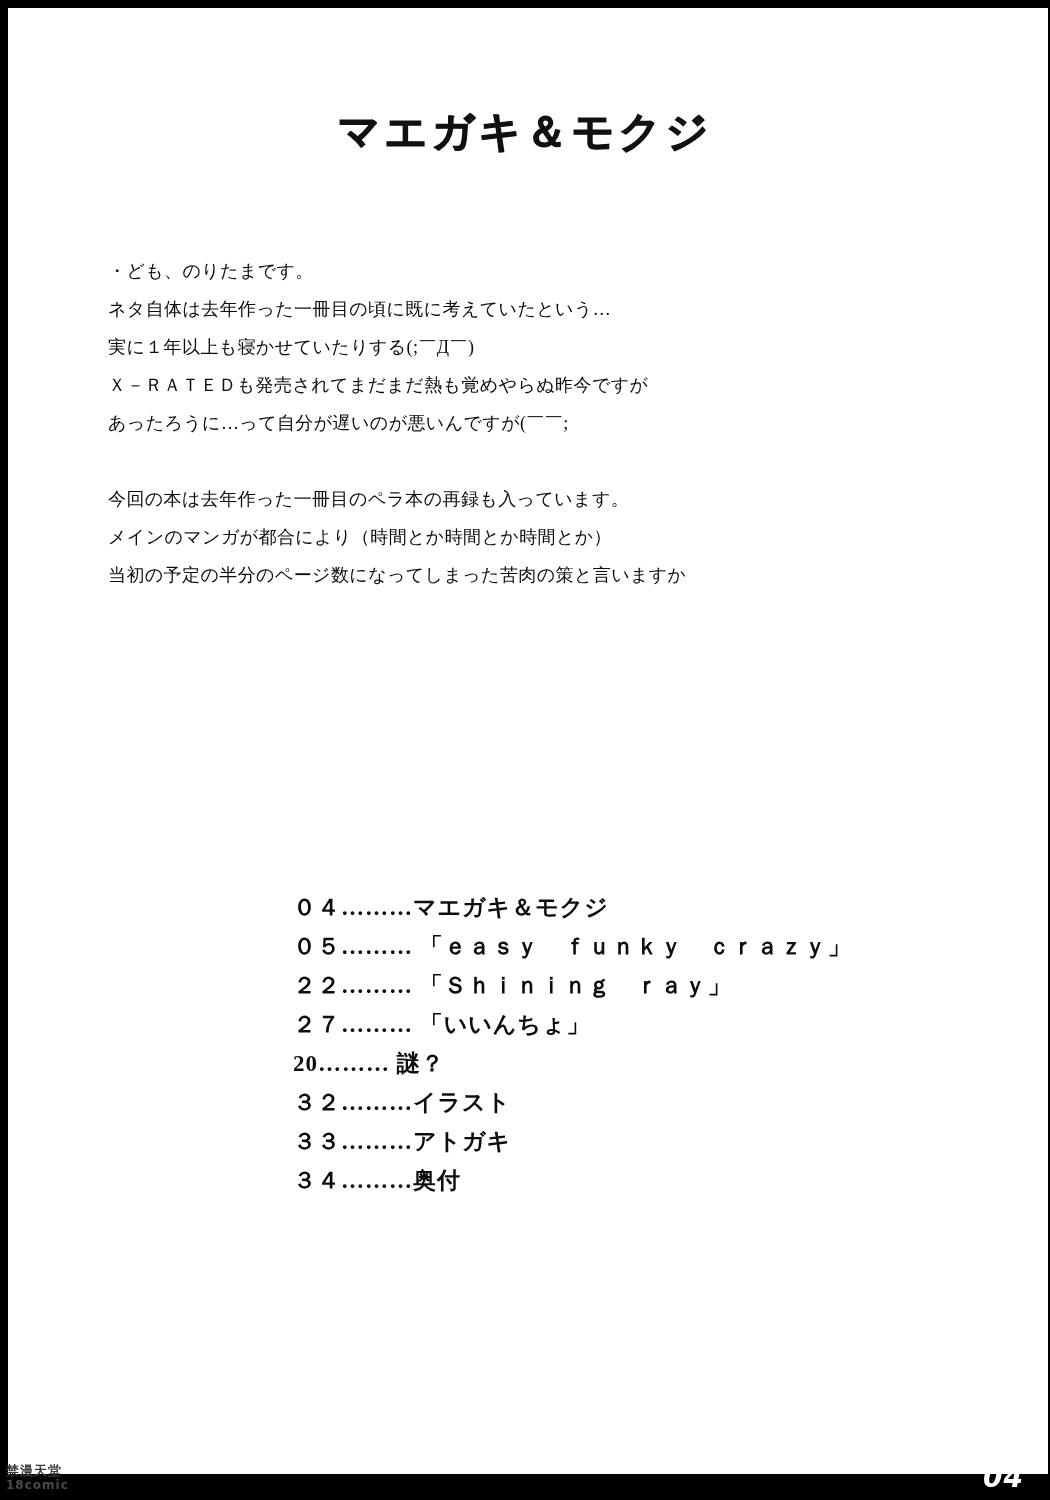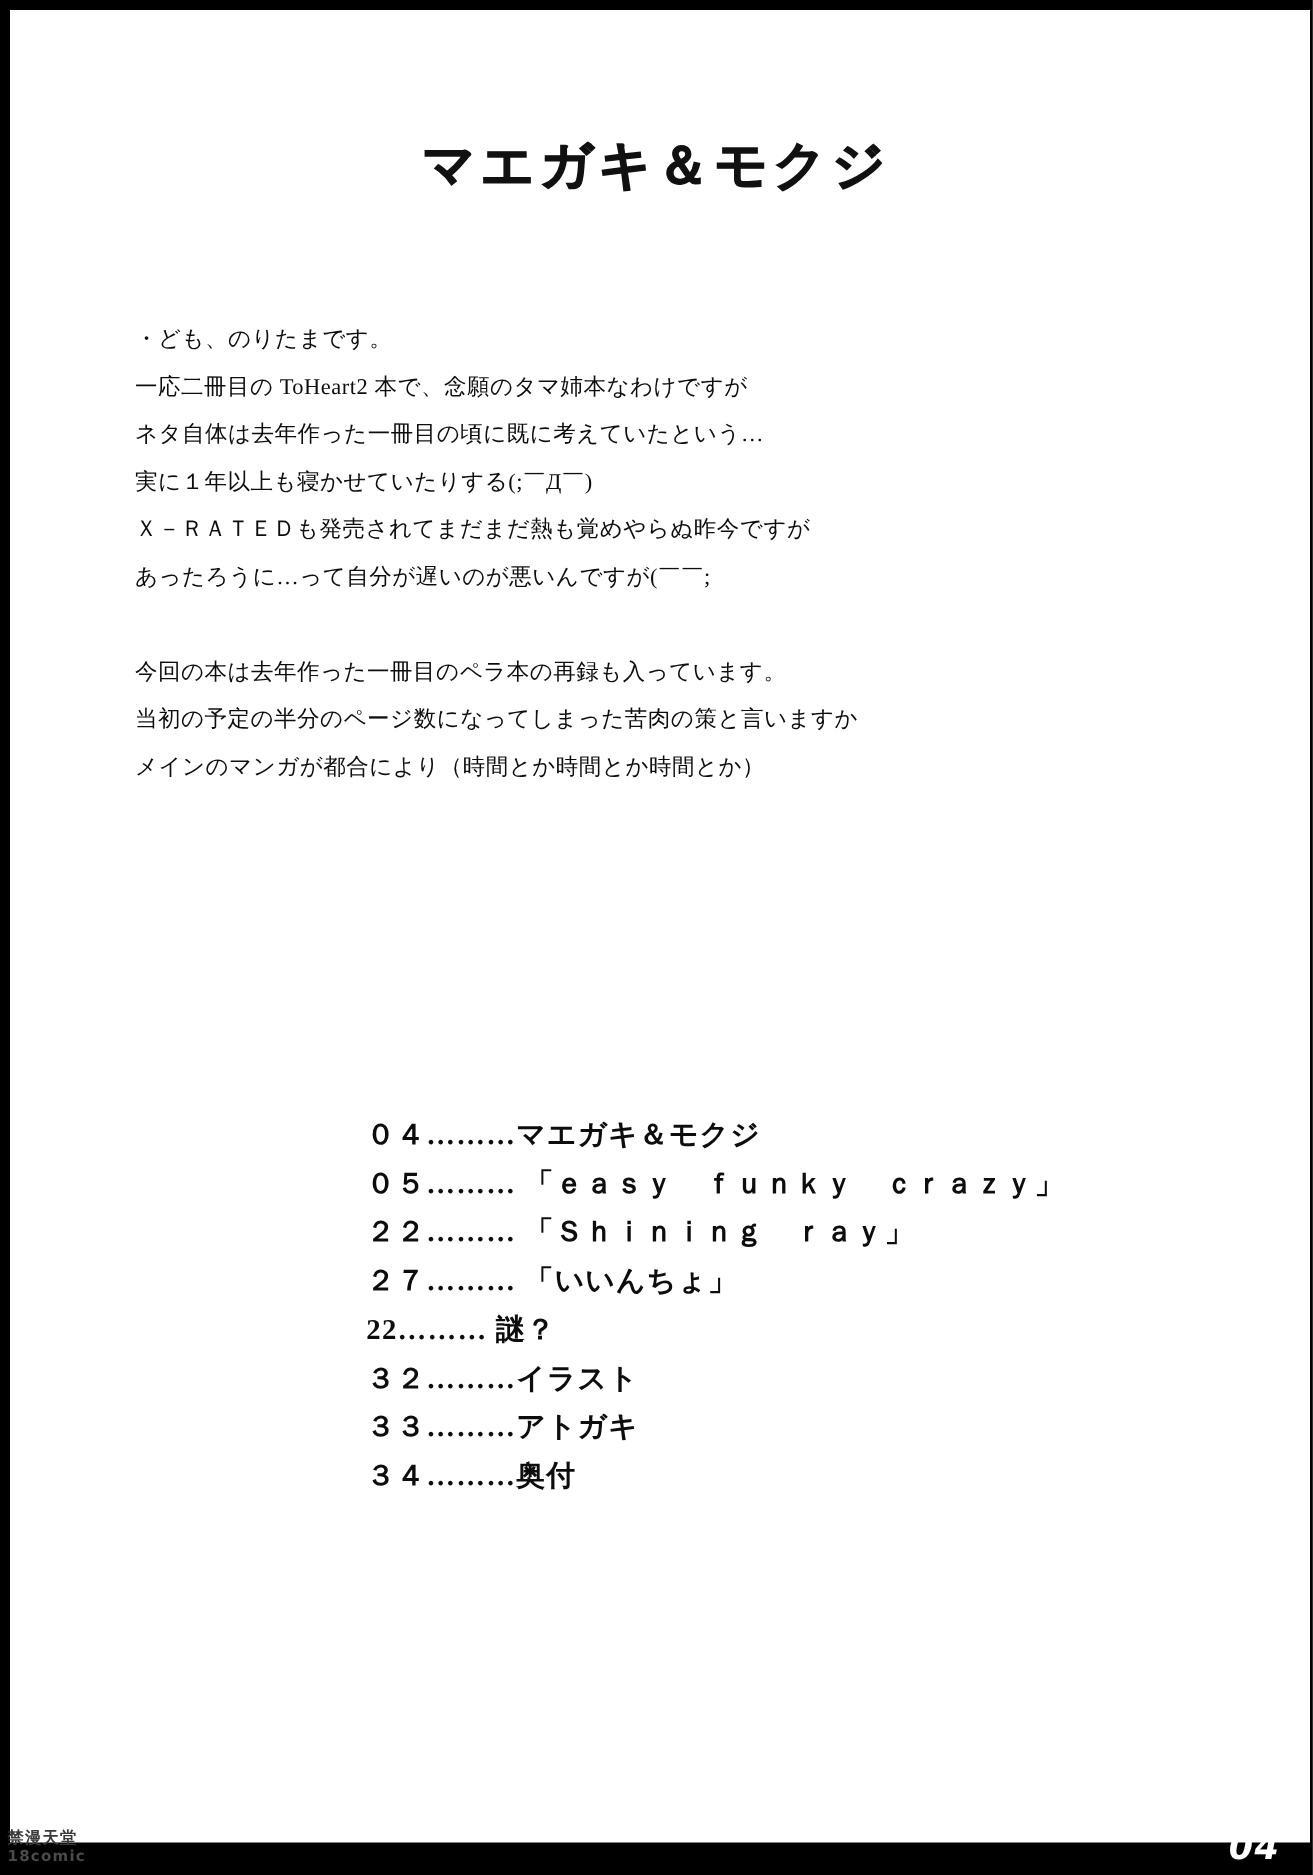--- a/index.html
+++ b/index.html
@@ -98,37 +98,36 @@
 </head>
 <body>
 
 <div class="page">
   <div class="paper">
 
     <div class="title">マエガキ＆モクジ</div>
 
     <div class="body-text">
       <p>・ども、のりたまです。</p>
-      <p>一応二冊目の ToHeart2 本で、念願のタマ姉本なわけですが</p>
       <p>ネタ自体は去年作った一冊目の頃に既に考えていたという…</p>
       <p>実に１年以上も寝かせていたりする(;￣Д￣)</p>
       <p>Ｘ－ＲＡＴＥＤも発売されてまだまだ熱も覚めやらぬ昨今ですが</p>
       <p>あったろうに…って自分が遅いのが悪いんですが(￣￣;</p>
       <div class="gap"></div>
       <p>今回の本は去年作った一冊目のペラ本の再録も入っています。</p>
+      <p>メインのマンガが都合により（時間とか時間とか時間とか）</p>
       <p>当初の予定の半分のページ数になってしまった苦肉の策と言いますか</p>
-      <p>メインのマンガが都合により（時間とか時間とか時間とか）</p>
     </div>
 
     <div class="toc">
       <div class="row">０４………マエガキ＆モクジ</div>
       <div class="row">０５……… 「ｅａｓｙ　ｆｕｎｋｙ　ｃｒａｚｙ」</div>
       <div class="row">２２……… 「Ｓｈｉｎｉｎｇ　ｒａｙ」</div>
       <div class="row">２７……… 「いいんちょ」</div>
-      <div class="row">22……… 謎？</div>
+      <div class="row">20……… 謎？</div>
       <div class="row">３２………イラスト</div>
       <div class="row">３３………アトガキ</div>
       <div class="row">３４………奥付</div>
     </div>
 
   </div>
 
   <div class="watermark">
     <div>禁漫天堂</div>
     <div class="w2">18comic</div>

